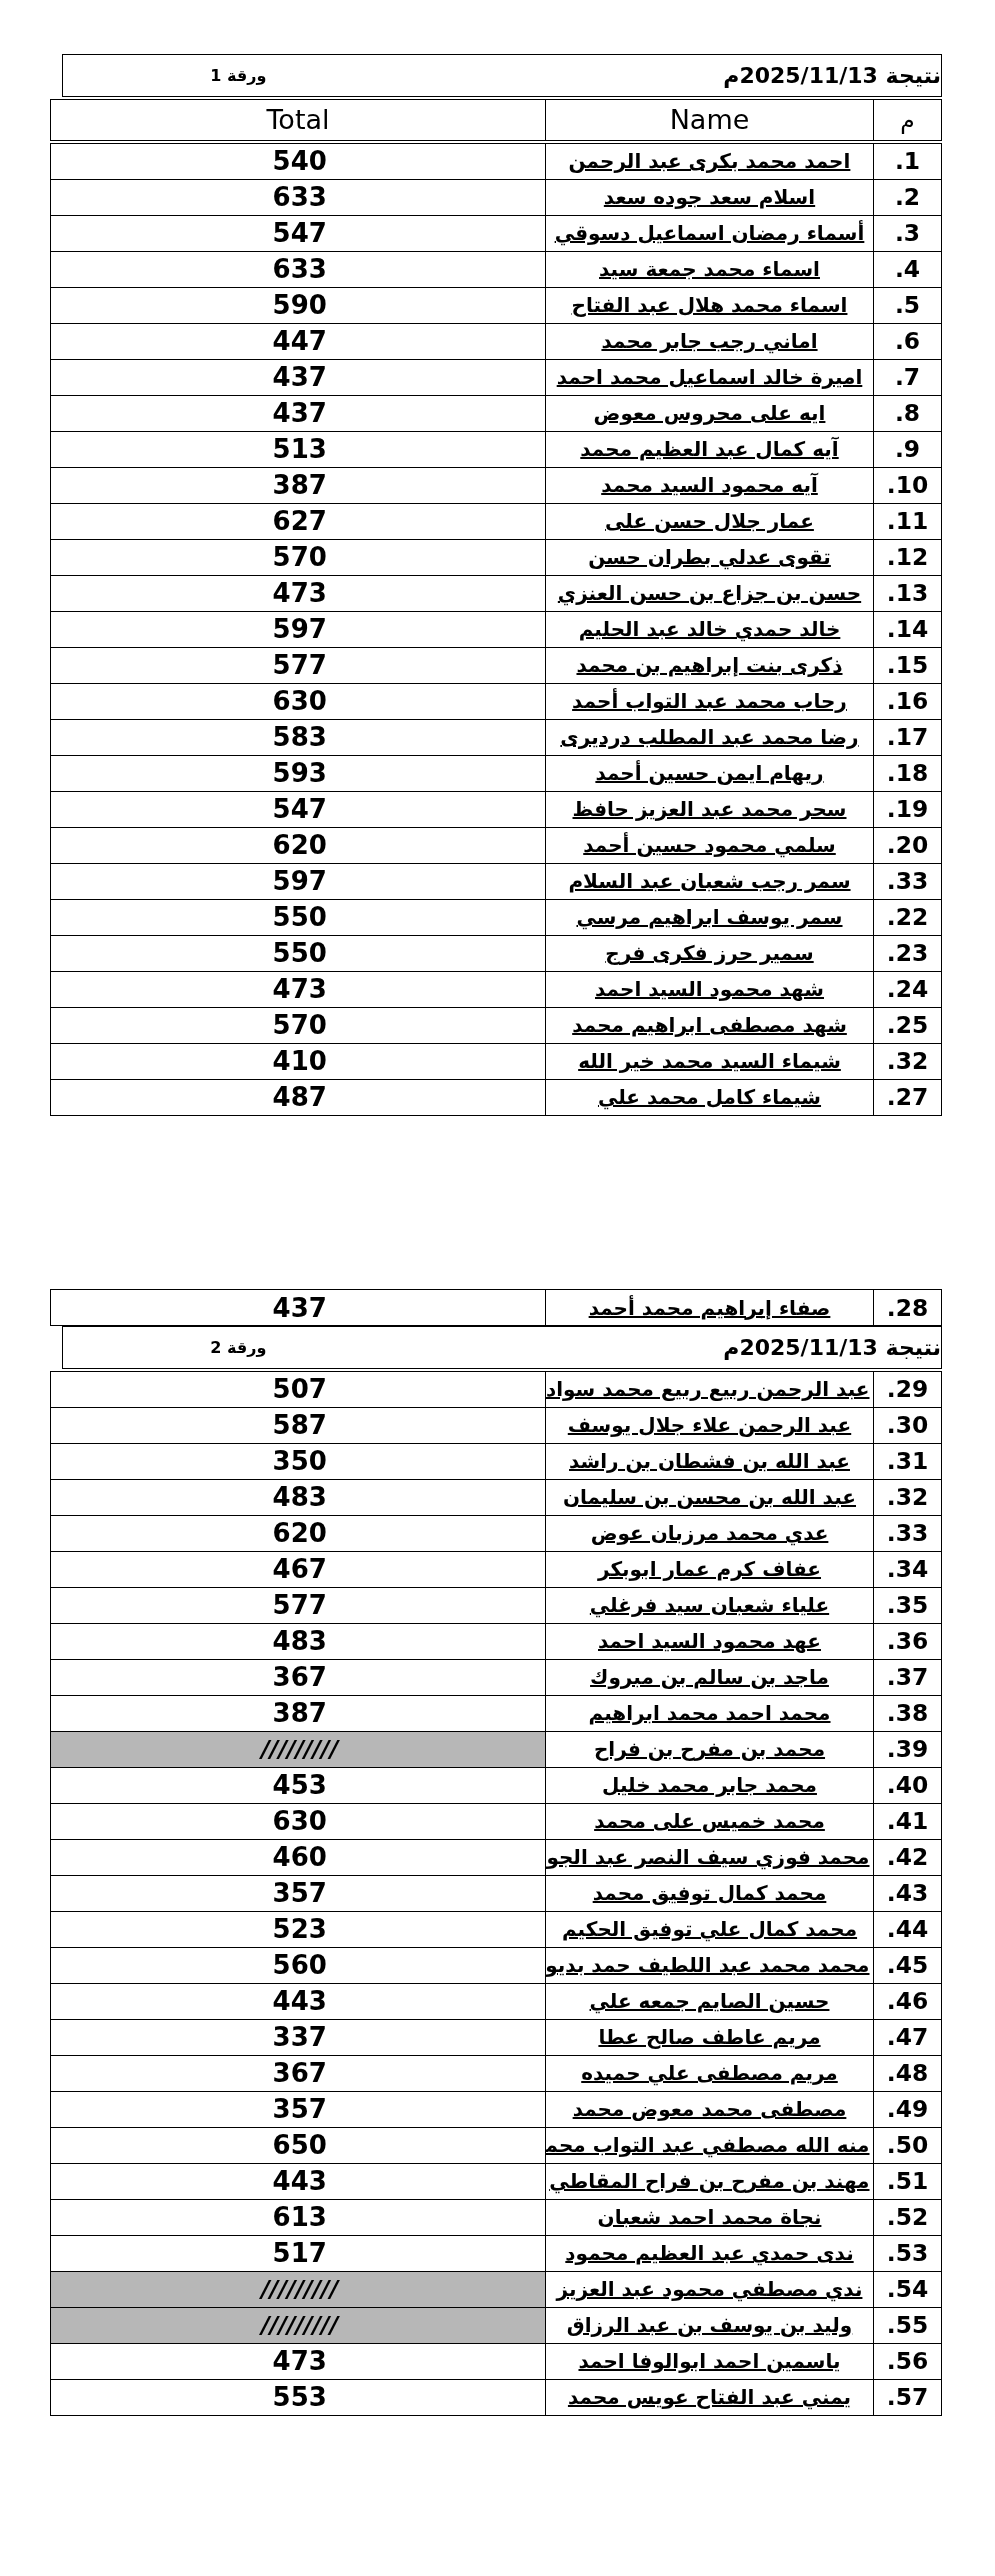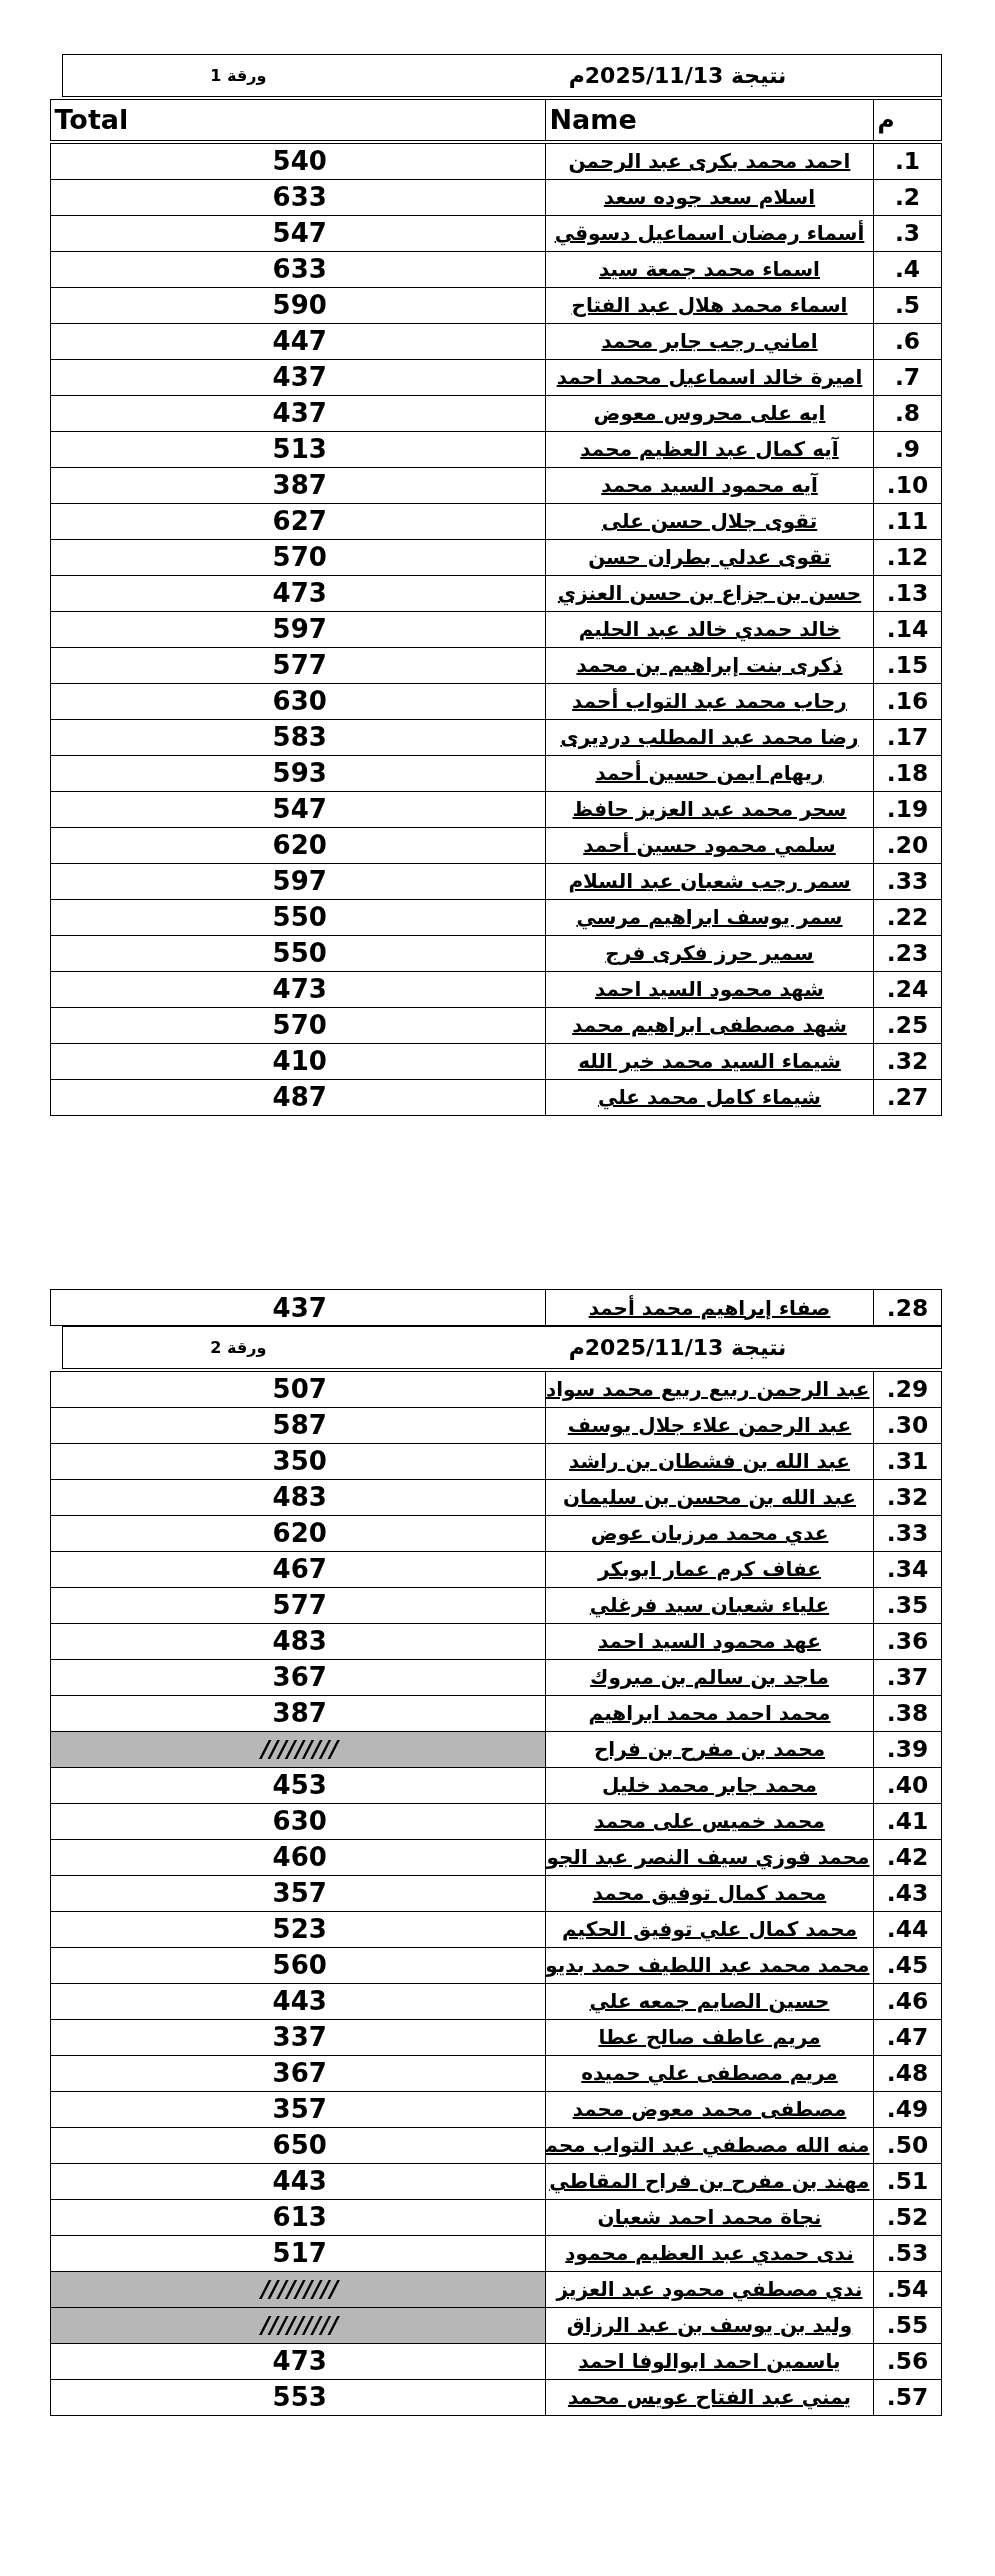--- a/index.html
+++ b/index.html
@@ -9,33 +9,33 @@
   }
   .sheet-block { position:absolute; left:50px; width:892px; }
   #block1 { top:54px; }
   #block2 { top:1289px; }
 
   .title-band {
     margin-left:11.7px; height:41px; border:1.2px solid #000;
     display:flex; direction:rtl; align-items:center;
     margin-bottom:1.8px; background:#fff;
   }
-  .title-result { width:60%; text-align:center; font-size:22px; font-weight:bold; }
+  .title-result { width:60%; font-size:22px; font-weight:bold; }
   .title-sheet  { width:40%; text-align:center; font-size:16px; font-weight:bold; }
 
   table.results {
     width:100%; border-collapse:collapse; direction:rtl;
     table-layout:fixed; background:#fff;
     border:1.8px solid #000;
   }
   table.results + .title-band { margin-top:0; }
   col.c-num { width:68px; }
   col.c-name { width:328px; }
   th, td { border:1.2px solid #000; padding:0 3.5px; vertical-align:middle; }
-  thead th { height:40px; text-align:left; font-weight:bold; border-bottom:4.1px double #000; }
+  thead th { height:40px; text-align:center; font-weight:normal; border-bottom:4.1px double #000; }
   th.h-total { font-size:27px; }
   th.h-name  { font-size:27px; }
   th.h-num   { font-size:23.4px; }
   tbody td { height:35px; text-align:center; font-weight:bold; }
   td.num   { font-size:23.4px; }
   td.name  { font-size:20px; white-space:nowrap; overflow:hidden;text-decoration:underline; }
   td.total { font-size:26px;padding-left:7px; }
   td.total.blocked { background:var(--blocked-bg, #b7b7b7); font-style:italic; font-size:23.4px; }
 </style>
 </head>
@@ -105,21 +105,21 @@
           <td class="name">آيه كمال عبد العظيم محمد</td>
           <td class="total">513</td>
         </tr>
         <tr>
           <td class="num" dir="rtl">10.</td>
           <td class="name">آيه محمود السيد محمد</td>
           <td class="total">387</td>
         </tr>
         <tr>
           <td class="num" dir="rtl">11.</td>
-          <td class="name">تقوى جلال حسن على</td>
+          <td class="name">عمار جلال حسن على</td>
           <td class="total">627</td>
         </tr>
         <tr>
           <td class="num" dir="rtl">12.</td>
           <td class="name">تقوى عدلي بطران حسن</td>
           <td class="total">570</td>
         </tr>
         <tr>
           <td class="num" dir="rtl">13.</td>
           <td class="name">حسن بن جزاع بن حسن العنزي</td>

